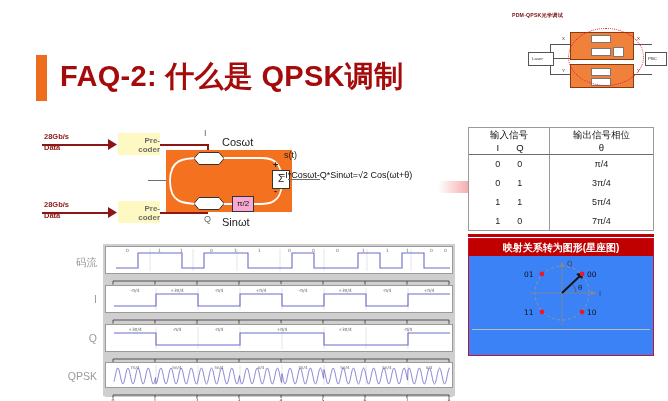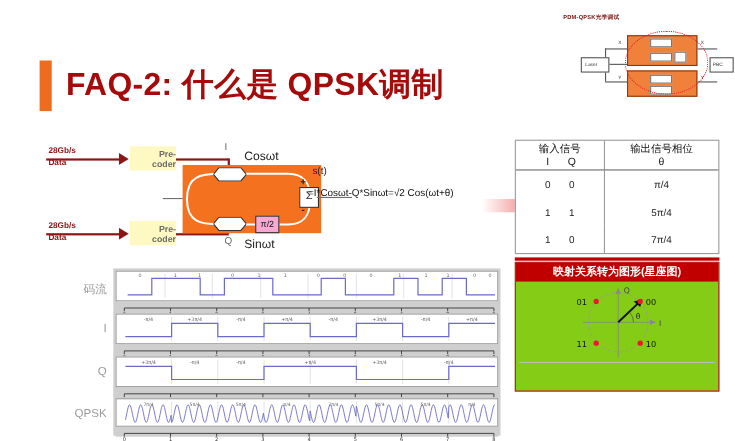--- a/index.html
+++ b/index.html
@@ -62,21 +62,21 @@
   #table-box th{font-size:9.5px;font-weight:normal;color:#111;
         border-right:1px solid #9a9a9a;border-bottom:1.4px solid #6b6b6b;padding:1px 0;}
   #table-box th:last-child{border-right:none;}
   #table-box td{font-size:9px;color:#222;text-align:center;
         border-right:1px solid #9a9a9a;padding:0;height:15px;}
   #table-box td:last-child{border-right:none;}
   .iq-cell span{display:inline-block;width:22px;}
   #table-underline{left:468px;top:234px;width:186px;height:3px;background:#C00000;}
 
   
-  #const-box{left:468px;top:238px;width:186px;height:118px;background:#84cc16;
+  #const-box{left:468px;top:238px;width:186px;height:118px;background:#3b82f6;
              border:1px solid #C8102E;box-sizing:border-box;}
   #const-header{height:17px;background:#C00000;color:#fff;font-size:10px;
       font-weight:bold;text-align:center;line-height:17px;}
   #const-plot{position:relative;height:72px;border-bottom:1px solid #bbb;margin:1px 3px 0 3px;}
   #const-text{font-size:7.6px;color:#3b3b3b;line-height:9.6px;padding:3px 5px 0 5px;
       text-align:justify;letter-spacing:-0.2px;}
 </style>
 </head>
 <body>
 
@@ -433,20 +433,24 @@
         <th>
           <div>输出信号相位</div>
           <div>θ</div>
         </th>
       </tr>
     </thead>
     <tbody id="table-body">
         <tr>
           <td class="iq-cell"><span>0</span><span>0</span></td>
           <td>π/4</td>
+        </tr>
+        <tr>
+          <td class="iq-cell"><span>0</span><span>1</span></td>
+          <td>3π/4</td>
         </tr>
         <tr>
           <td class="iq-cell"><span>1</span><span>1</span></td>
           <td>5π/4</td>
         </tr>
         <tr>
           <td class="iq-cell"><span>1</span><span>0</span></td>
           <td>7π/4</td>
         </tr>
       </tbody>

